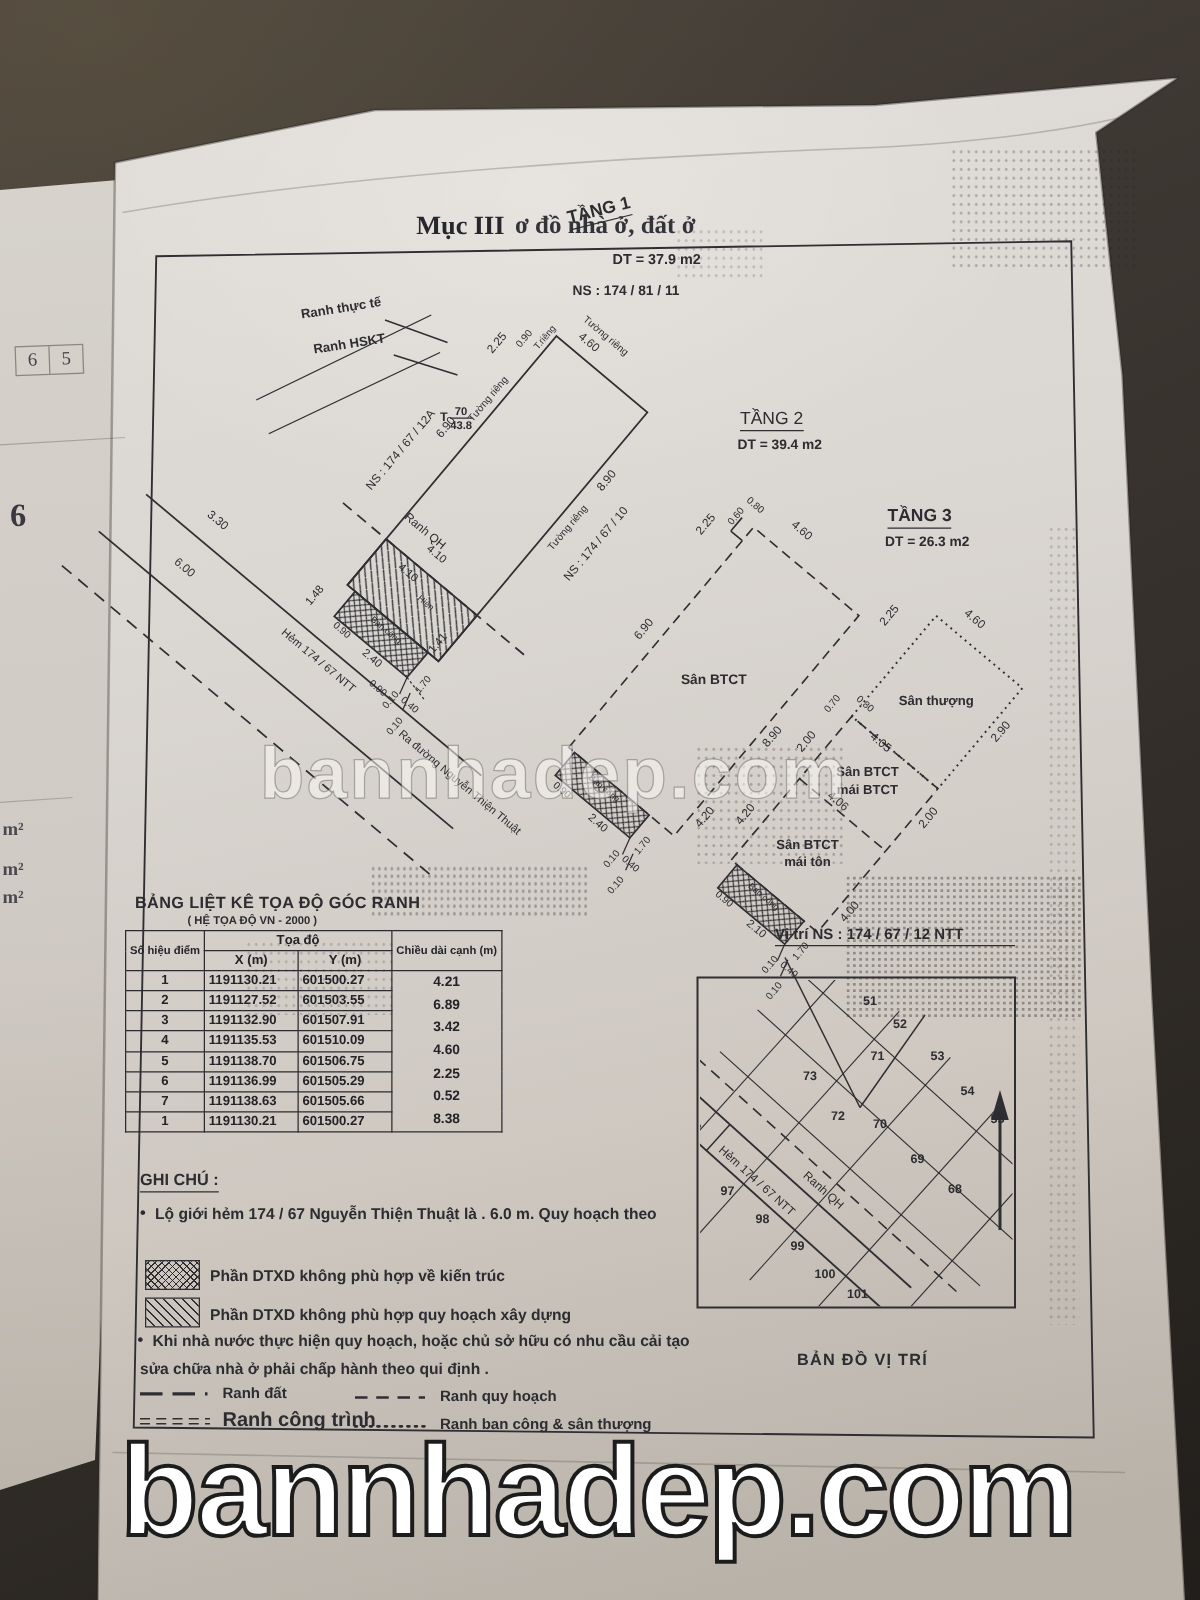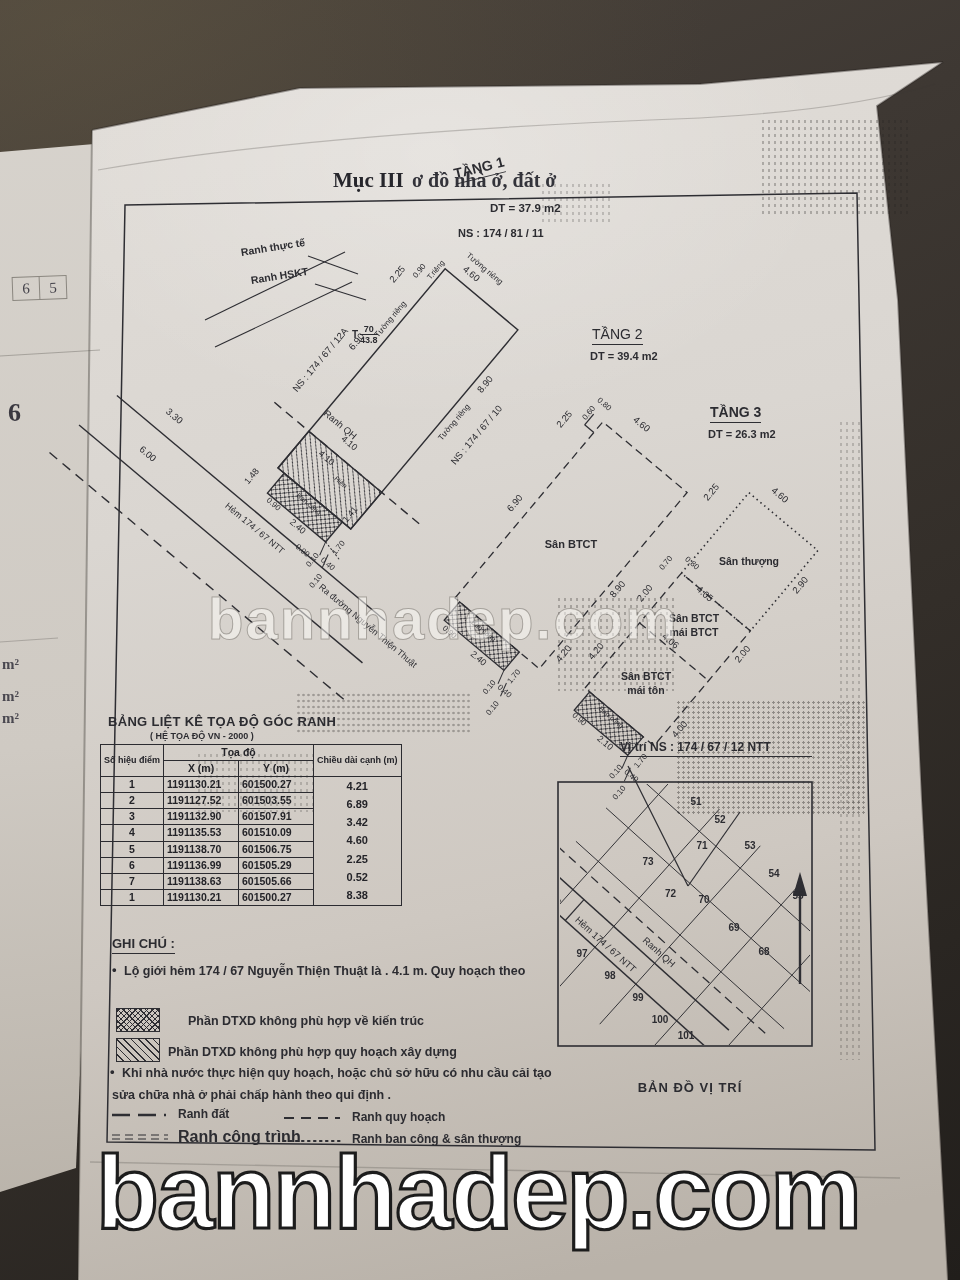--- a/index.html
+++ b/index.html
@@ -336,23 +336,23 @@
     <tr>
           <td class="ctr">1</td>
           <td>1191130.21</td>
           <td>601500.27</td>
         </tr>
   </tbody>
     </table>
 
   <span class="lbl ul" style="left:112px;top:936px;font-size:13px;font-weight:700;">GHI CHÚ :</span>
   <span class="lbl" style="left:112px;top:962px;font-size:13px;">•</span>
-  <span class="lbl" style="left:124px;top:964px;font-size:12.5px;">Lộ giới hẻm 174 / 67 Nguyễn Thiện Thuật là . 4.1 m. Quy hoạch theo</span>
+  <span class="lbl" style="left:124px;top:964px;font-size:12.5px;">Lộ giới hẻm 174 / 67 Nguyễn Thiện Thuật là . 6.0 m. Quy hoạch theo</span>
   <div class="sw sw-cross" style="left:116px;top:1008px;"></div>
-  <span class="lbl" style="left:168px;top:1014px;font-size:12.5px;margin-left:20px;">Phần DTXD không phù hợp về kiến trúc</span>
+  <span class="lbl" style="left:168px;top:1014px;font-size:12.5px;">Phần DTXD không phù hợp về kiến trúc</span>
   <div class="sw sw-diag" style="left:116px;top:1038px;"></div>
   <span class="lbl" style="left:168px;top:1045px;font-size:12.5px;">Phần DTXD không phù hợp quy hoạch xây dựng</span>
   <span class="lbl" style="left:110px;top:1064px;font-size:13px;">•</span>
   <span class="lbl" style="left:122px;top:1066px;font-size:12.5px;">Khi nhà nước thực hiện quy hoạch, hoặc chủ sở hữu có nhu cầu cải tạo</span>
   <span class="lbl" style="left:112px;top:1088px;font-size:12.5px;">sửa chữa nhà ở phải chấp hành theo qui định .</span>
 
   <span class="lbl" style="left:178px;top:1107px;font-size:12px;">Ranh đất</span>
   <span class="lbl" style="left:352px;top:1110px;font-size:12px;">Ranh quy hoạch</span>
   <span class="lbl" style="left:178px;top:1128px;font-size:16px;">Ranh công trình</span>
   <span class="lbl" style="left:352px;top:1132px;font-size:12px;">Ranh ban công &amp; sân thượng</span>

